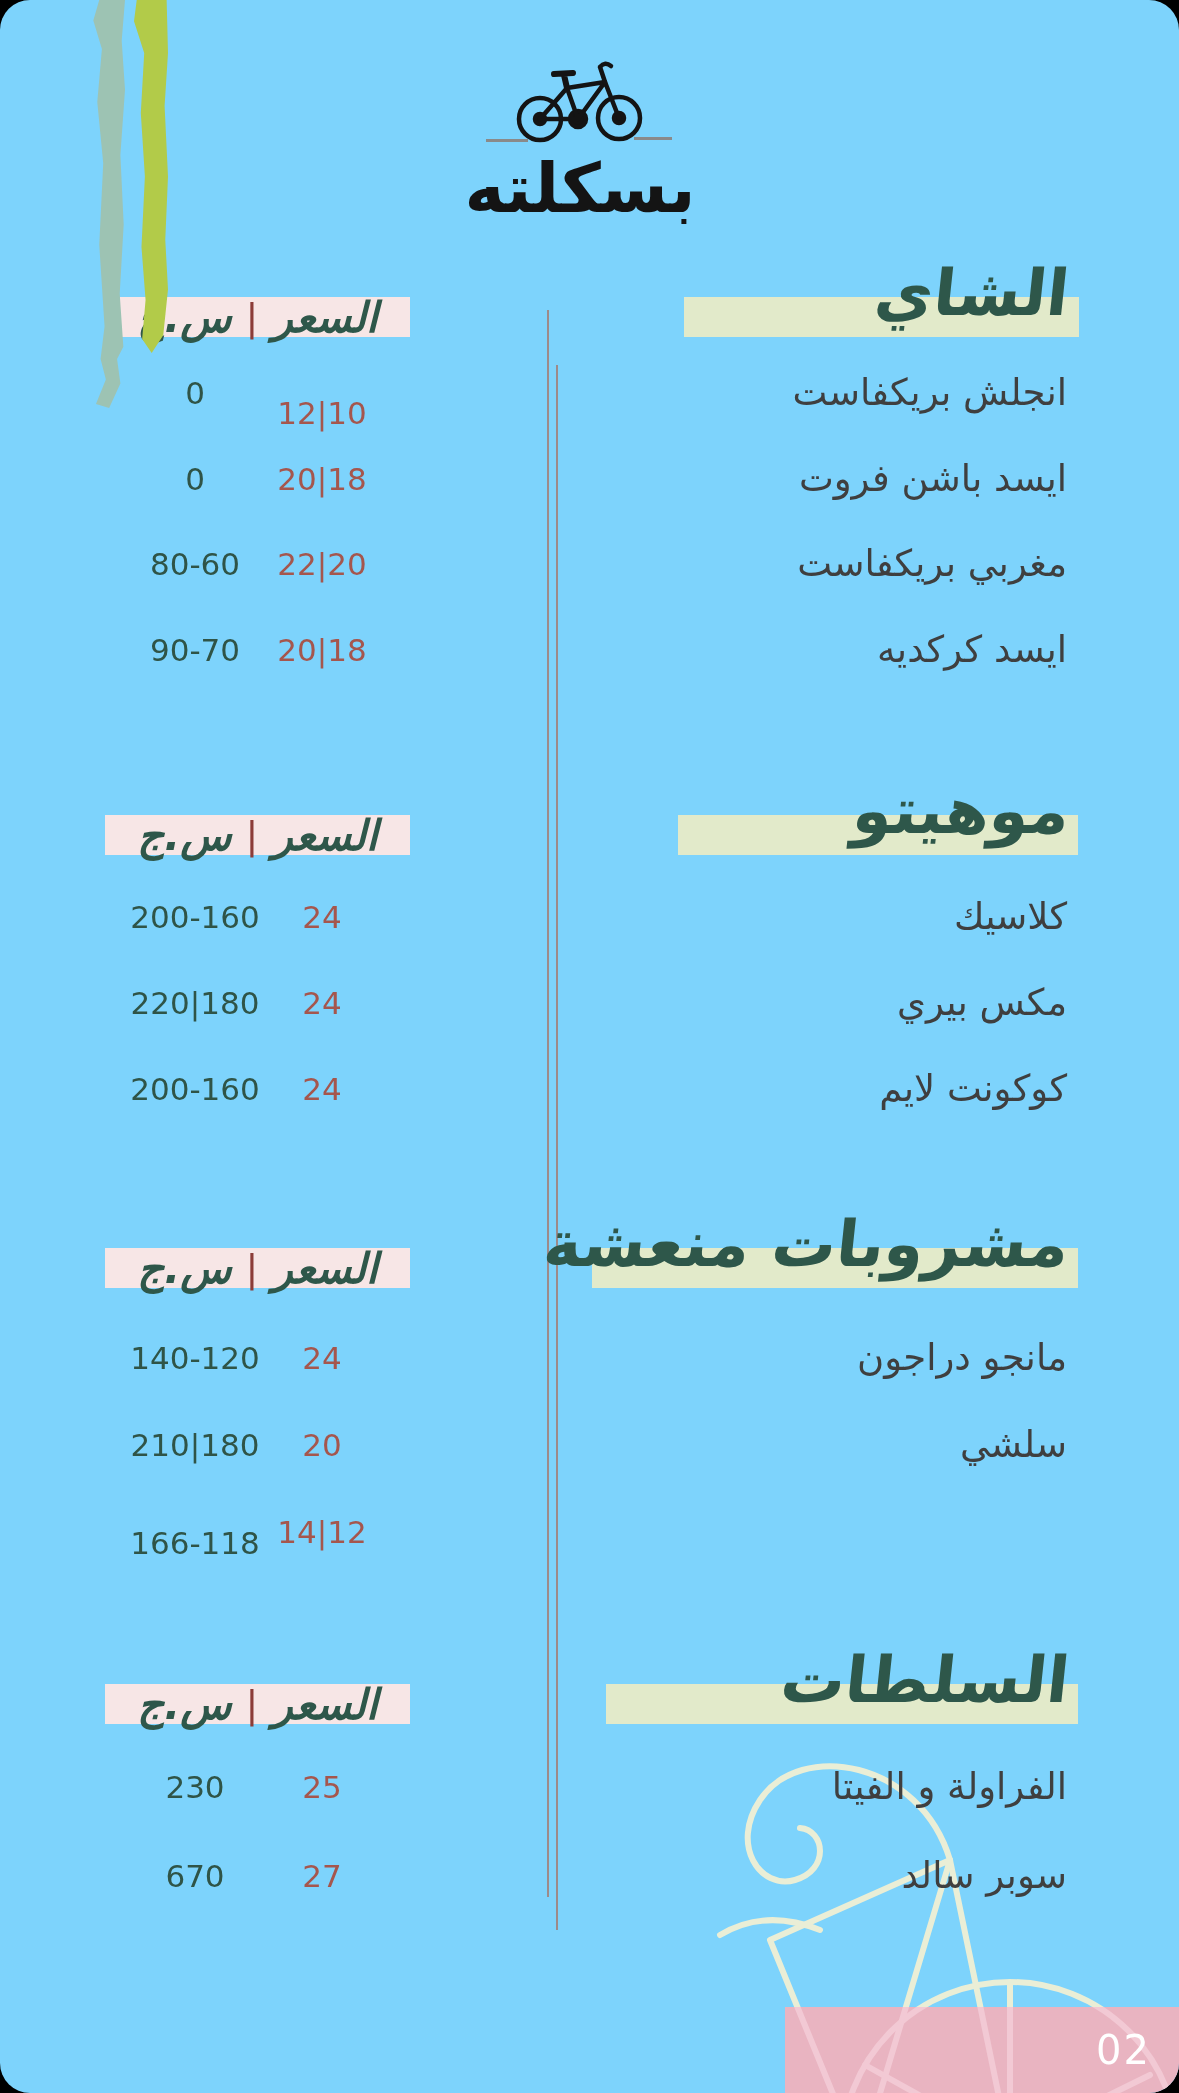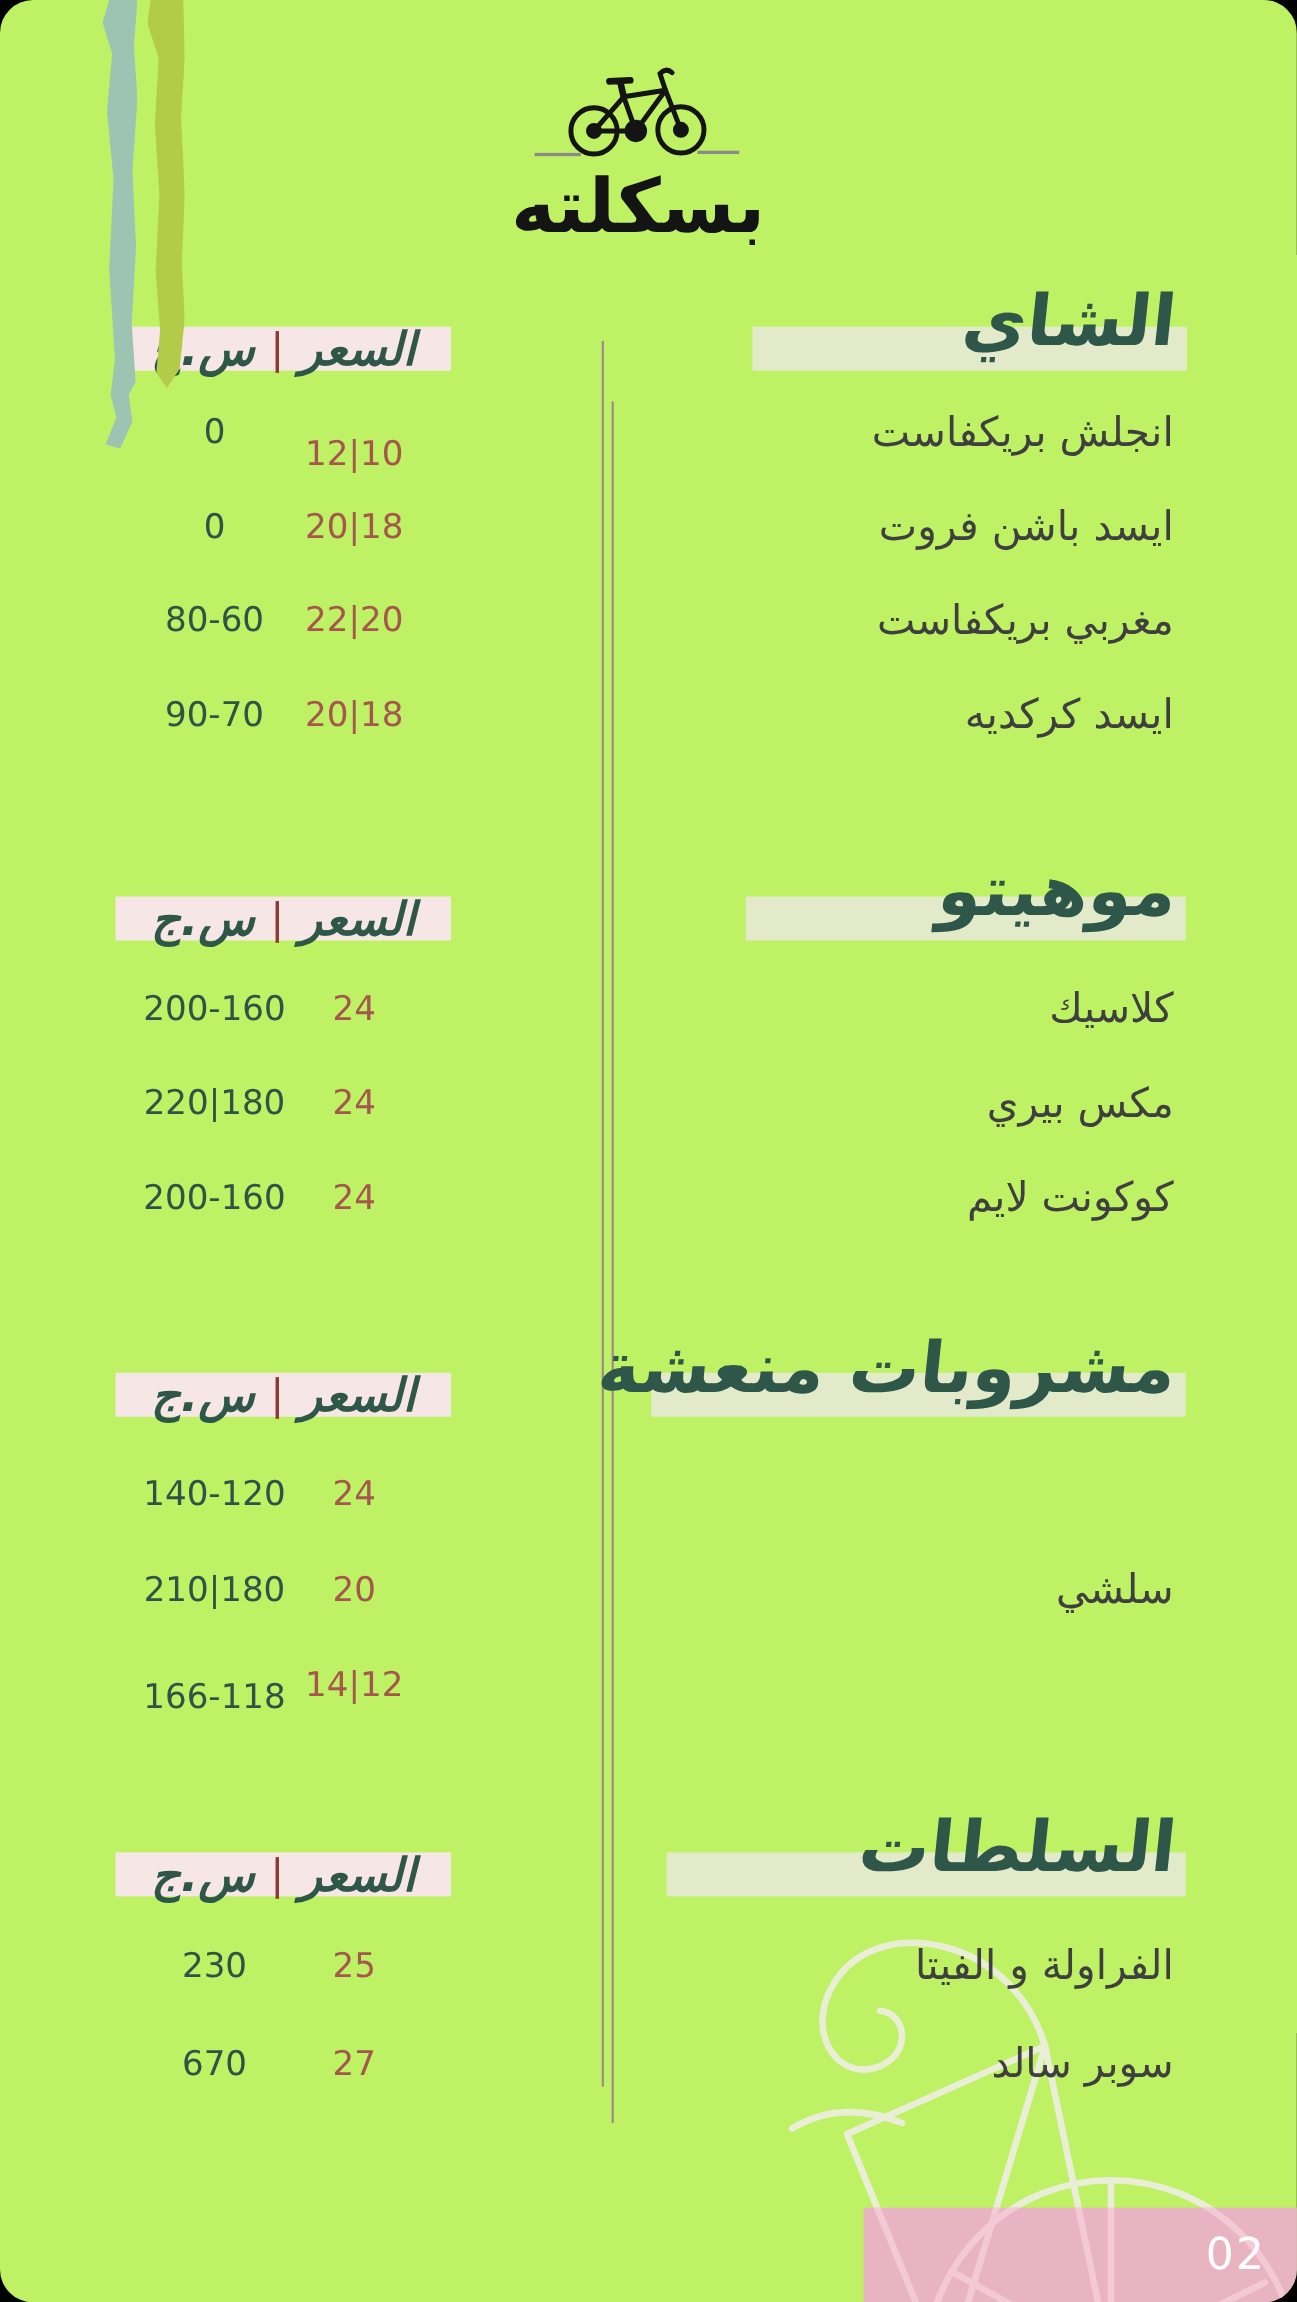--- a/index.html
+++ b/index.html
@@ -1,19 +1,19 @@
 <!DOCTYPE html>
 <html lang="ar"><head>
 <meta charset="utf-8">
 <style>
   html,body{margin:0;padding:0;background:#000;}
   .card{
     position:relative;
     width:1179px;height:2093px;
-    background:#bef264;
+    background:#7dd3fc;
     border-radius:30px;
     overflow:hidden;
     font-family:"DejaVu Sans", sans-serif;
   }
   .abs{position:absolute;}
 
   
   .stroke-teal{
     left:92px;top:0;width:33px;height:408px;background:#9dc3b3;z-index:6;
     clip-path:polygon(22% 0,100% 0,90% 10%,100% 22%,86% 38%,96% 55%,84% 72%,95% 85%,76% 88%,86% 94%,52% 100%,12% 99%,42% 93%,26% 88%,38% 80%,22% 60%,34% 40%,16% 25%,30% 12%,4% 5%);
@@ -150,20 +150,21 @@
 
   <div class="abs bar-green" style="left:592px;top:1248px;width:486px;"></div>
   <div class="abs section-title" style="top:1200px;">مشروبات منعشة</div>
   <div class="abs bar-pink" style="top:1248px;"></div>
   <div class="abs col-header" style="top:1240px;">
     <span>السعر</span>
     <span class="sep">|</span>
     <span>س.ج</span>
   </div>
 
+  <div class="abs item-name" style="top:1332px;">مانجو دراجون</div>
   <div class="abs num price" style="top:1334px;">24</div>
   <div class="abs num cal" style="top:1334px;">140-120</div>
 
   <div class="abs item-name" style="top:1419px;">سلشي</div>
   <div class="abs num price" style="top:1421px;">20</div>
   <div class="abs num cal" style="top:1421px;">210|180</div>
 
   <div class="abs num price" style="top:1508px;">14|12</div>
   <div class="abs num cal" style="top:1508px;margin-top:11px;">166-118</div>
 

